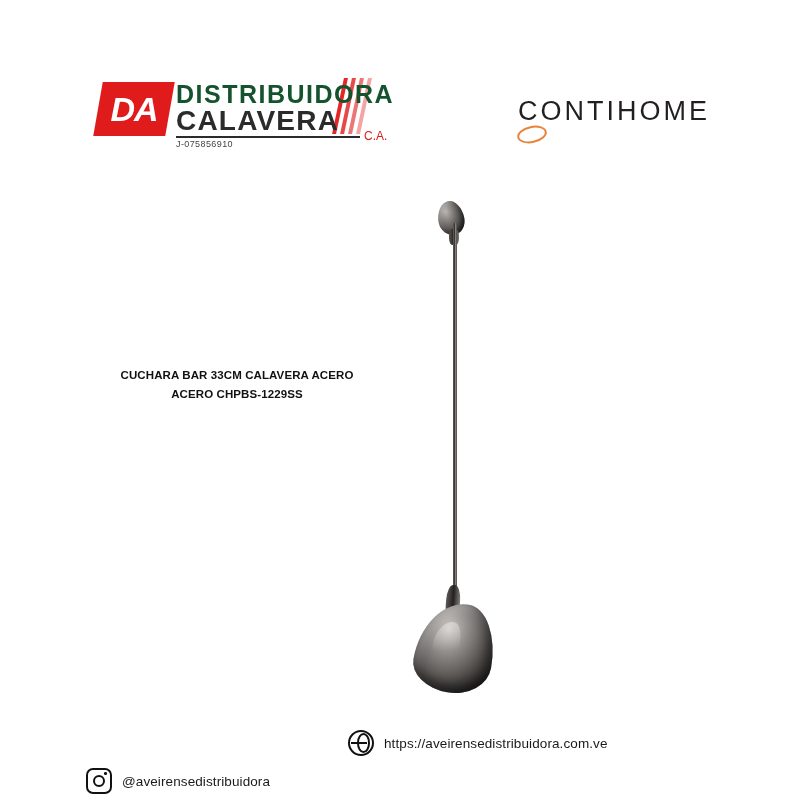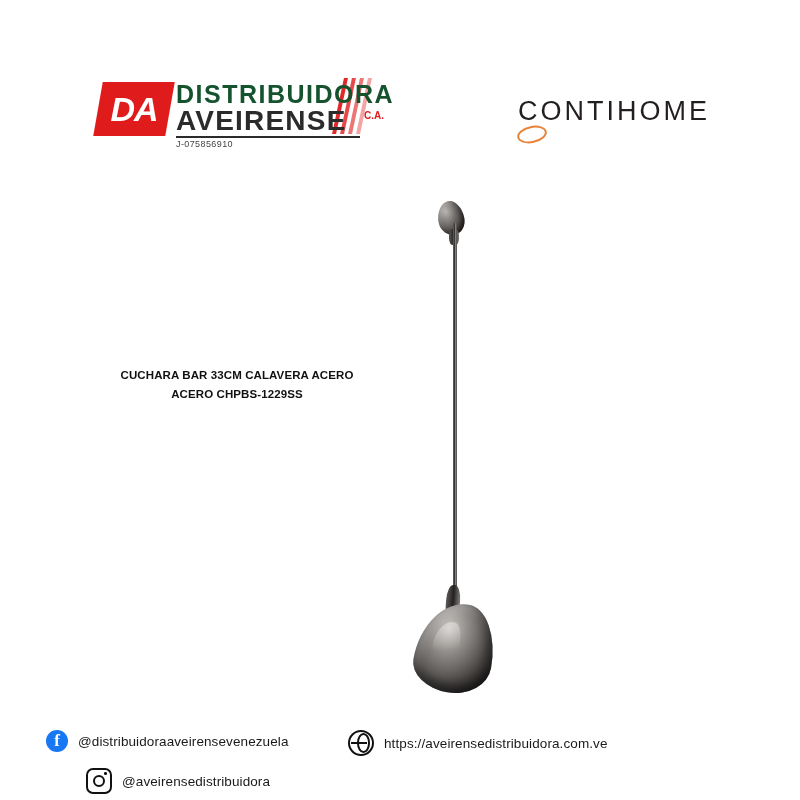--- a/index.html
+++ b/index.html
@@ -67,23 +67,23 @@
     left: 78px;
     top: 27px;
     font-size: 28px;
     font-weight: bold;
     letter-spacing: 1.2px;
     color: #2b2b2b;
   }
   .da-ca {
     position: absolute;
     left: 266px;
-    top: 32px;
-    font-size: 10px;
-    font-weight: bold;
+    top: 51px;
+    font-size: 12px;
+    font-weight: normal;
     color: #e01b1b;
   }
   .da-rule {
     position: absolute;
     left: 78px;
     top: 58px;
     width: 184px;
     height: 2px;
     background: #2b2b2b;
   }
@@ -335,21 +335,21 @@
   <div class="da-logo">
     <div class="da-mark"></div>
     <div class="da-mark-text">DA</div>
     <div class="da-bars">
       <i></i>
         <i></i>
         <i></i>
         <i></i>
     </div>
     <div class="da-word1">DISTRIBUIDORA</div>
-    <div class="da-word2">AVEIRENSE</div>
+    <div class="da-word2">CALAVERA</div>
     <div class="da-ca">C.A.</div>
     <div class="da-rule"></div>
     <div class="da-rif">J-075856910</div>
   </div>
 
   <div class="conti-logo">CONTIHOME</div>
   <div class="conti-ring"></div>
 </div>
 
 <div class="product-title">CUCHARA BAR 33CM CALAVERA ACERO ACERO CHPBS-1229SS</div>
@@ -358,24 +358,20 @@
   <div class="top-knob"></div>
   <div class="top-neck"></div>
   <div class="shaft"></div>
   <div class="bowl-neck"></div>
   <div class="bowl"></div>
   <div class="bowl-hi"></div>
 </div>
 
 <div class="footer">
 
-  <div class="fline f-row1 f-col1">
-    <span class="ic ic-fb"></span>
-    <span class="txt">@distribuidoraaveirensevenezuela</span>
-  </div>
 
   <div class="fline f-row2 f-col1">
     <span class="ic ic-ig"></span>
     <span class="txt">@aveirensedistribuidora</span>
   </div>
 
   <div class="fline f-row1 f-col2">
     <span class="ic ic-web"></span>
     <span class="txt">https://aveirensedistribuidora.com.ve</span>
   </div>

